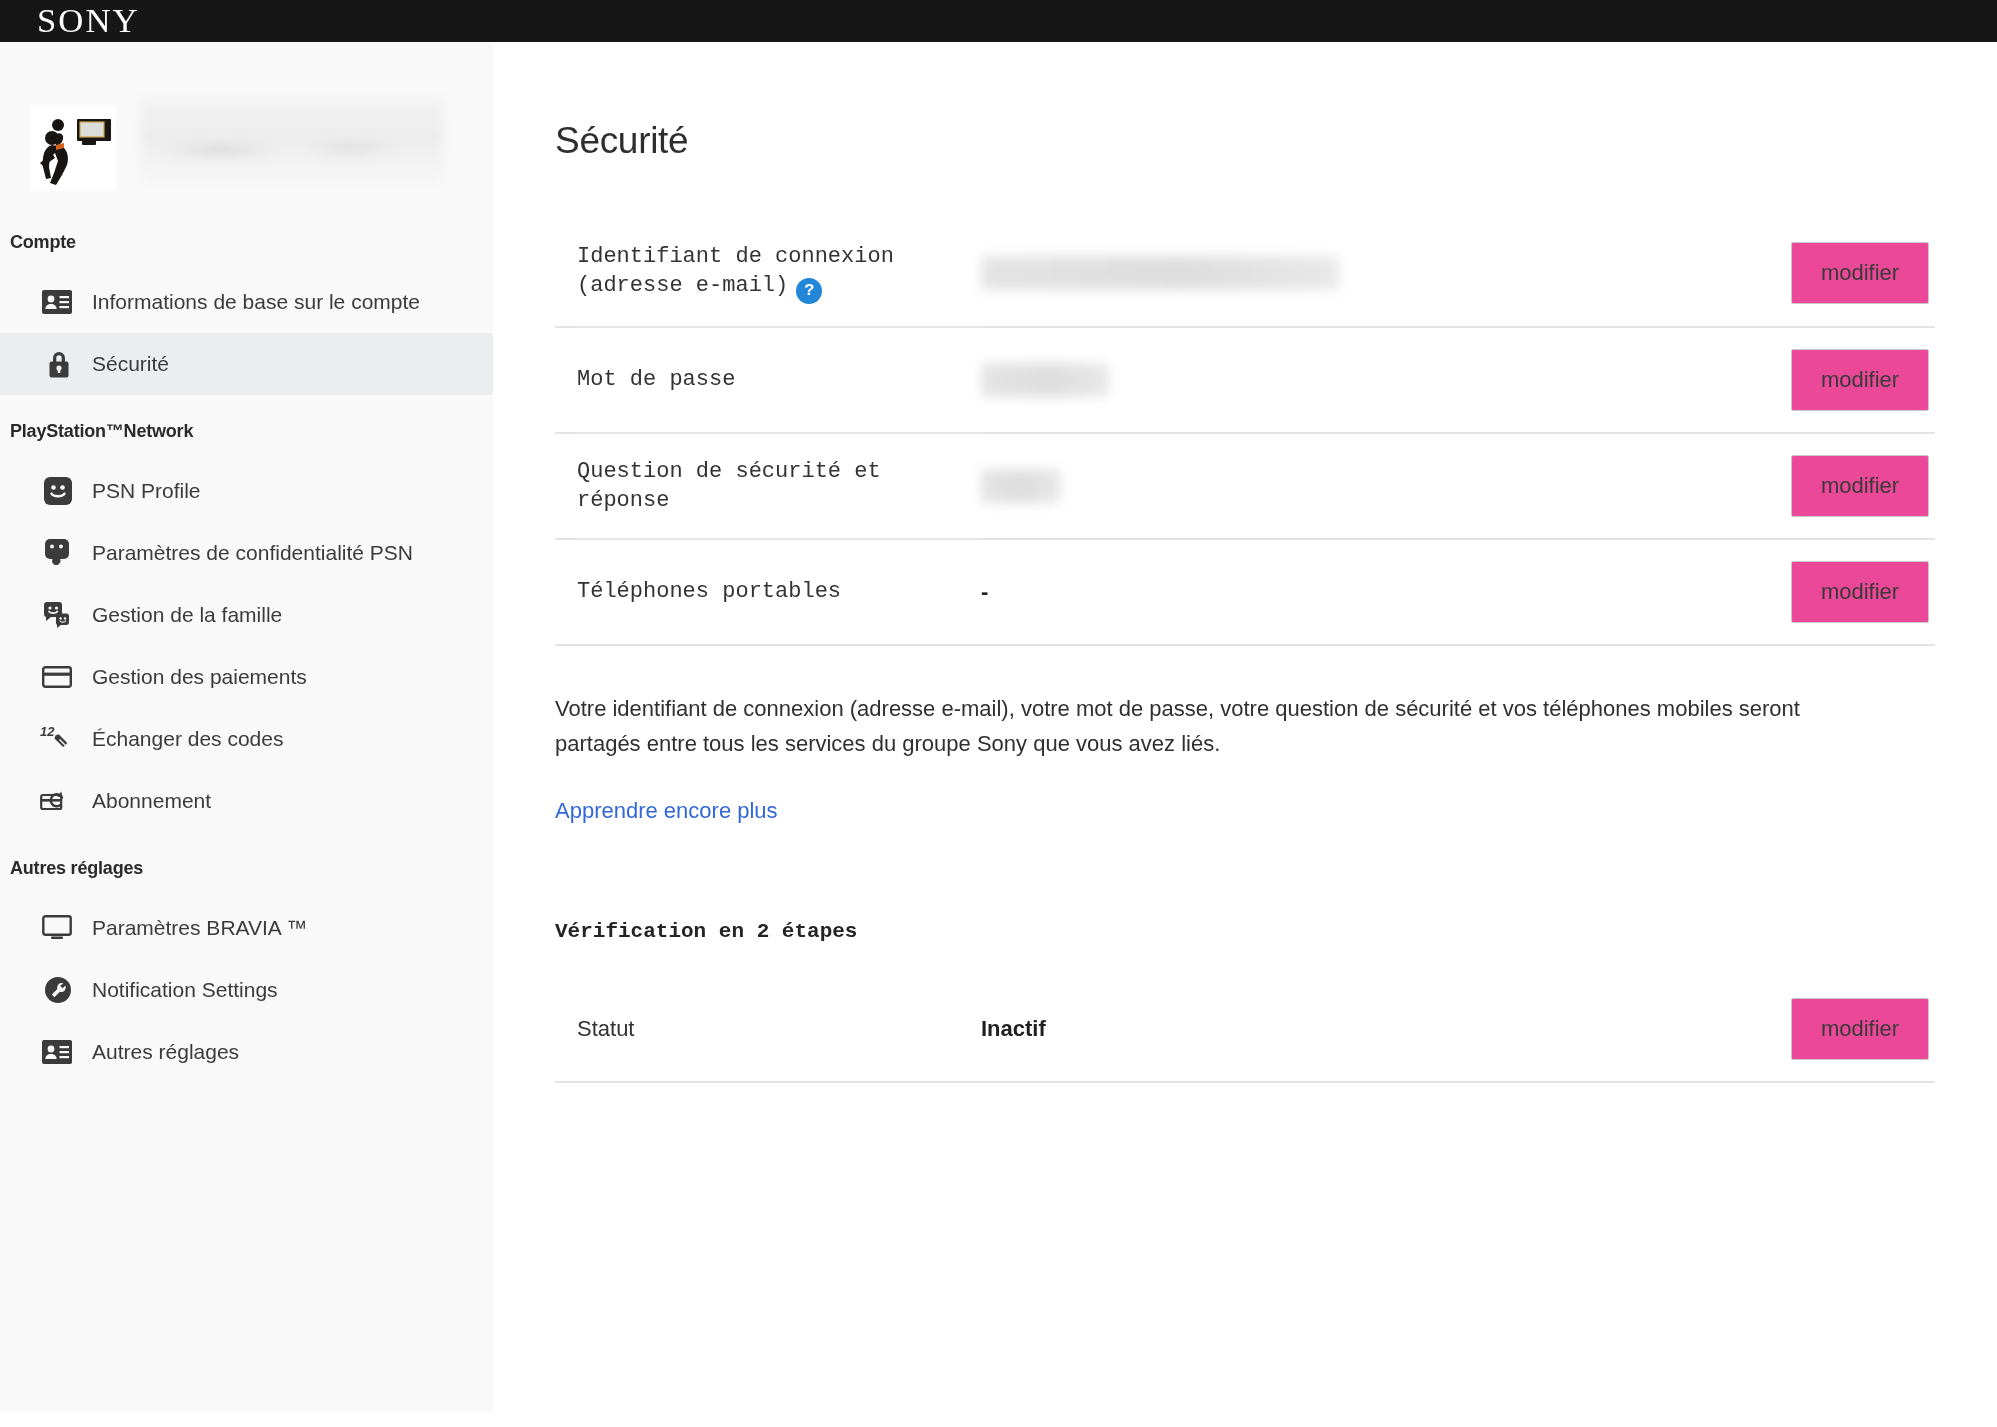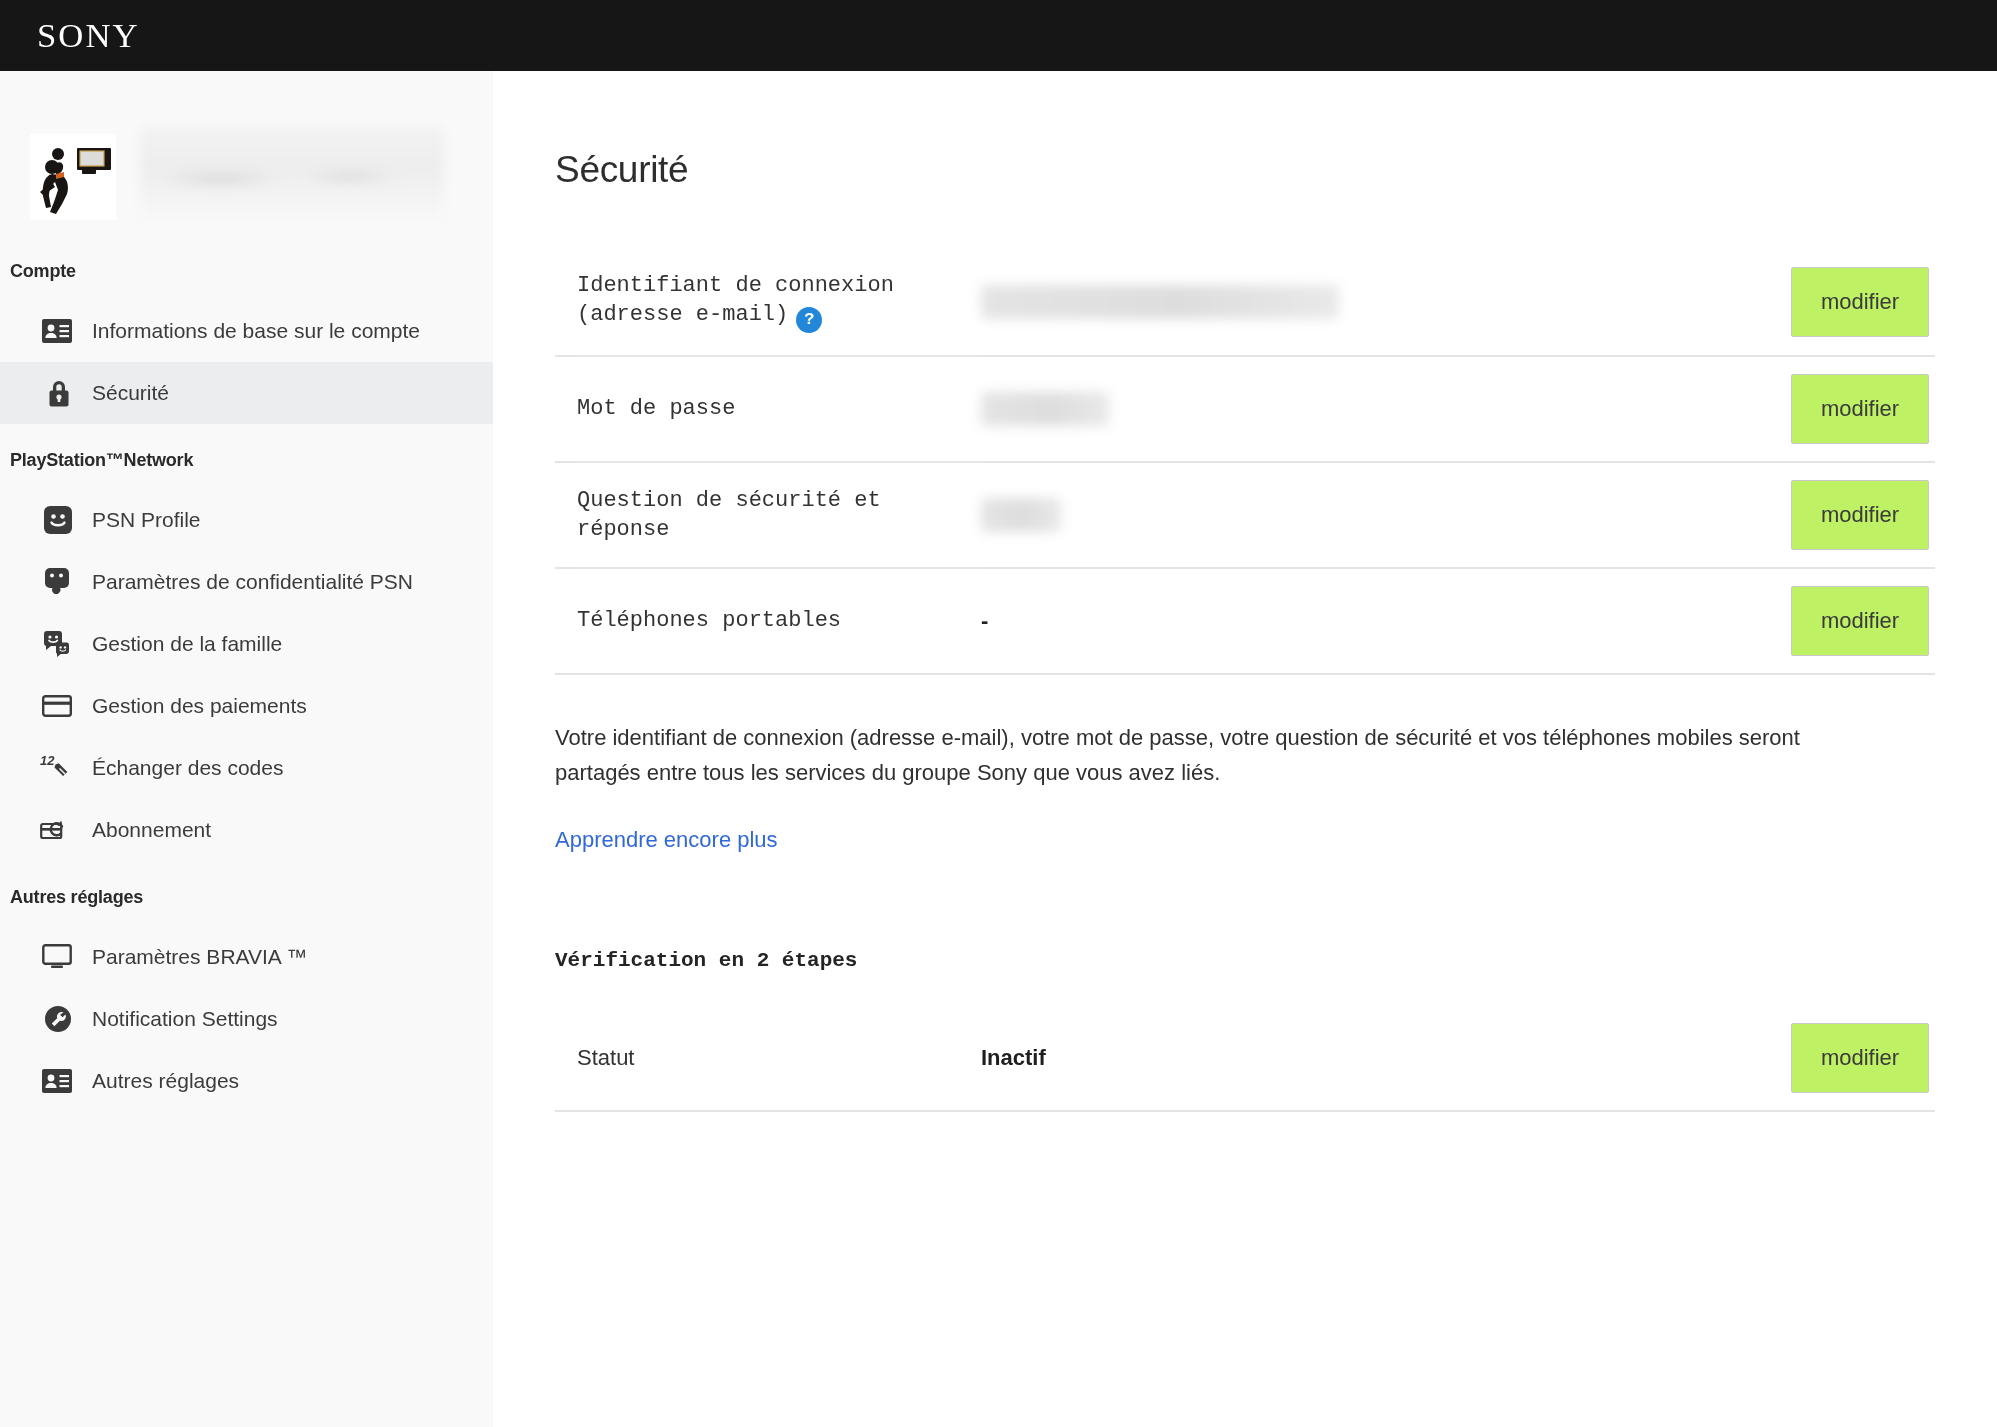--- a/index.html
+++ b/index.html
@@ -6,21 +6,21 @@
   html, body {
     margin: 0; padding: 0;
     width: 1997px; height: 1427px;
     background: #ffffff;
     font-family: "Liberation Sans", sans-serif;
     -webkit-font-smoothing: antialiased;
   }
 
   
   .topbar {
-    height: 71px;
+    height: 42px;
     background: #161616;
     display: flex;
     align-items: center;
     padding-left: 38px;
   }
   .sony-logo {
     color: #ffffff;
     font-family: "Liberation Serif", serif;
     font-size: 34px;
     letter-spacing: 2px;
@@ -170,23 +170,23 @@
   .redact.w-quest { width: 80px;  }
 
   .cell-action {
     flex: 0 0 182px;
     display: flex;
     justify-content: flex-end;
     padding-right: 6px;
   }
   .btn-modify {
     min-width: 138px;
-    height: 70px;
+    height: 62px;
     border: 1px solid #c8c8c8;
-    background: #bef264;
+    background: #ec4899;
     color: #3a3a3a;
     font-size: 22px;
     font-family: "Liberation Sans", sans-serif;
     border-radius: 2px;
     cursor: pointer;
     padding: 0 18px;
   }
 
   
   .div-short {

